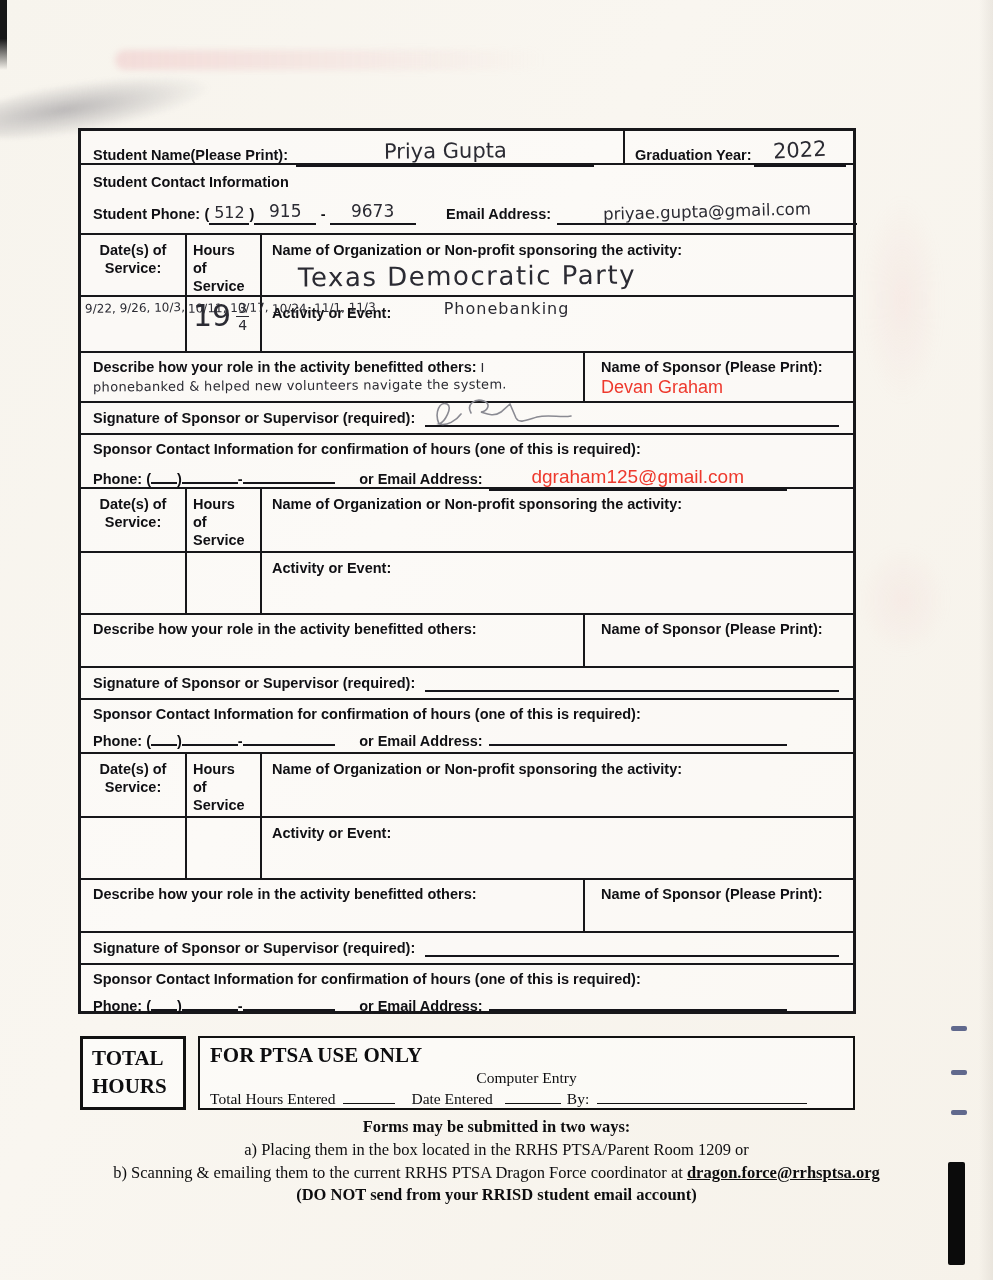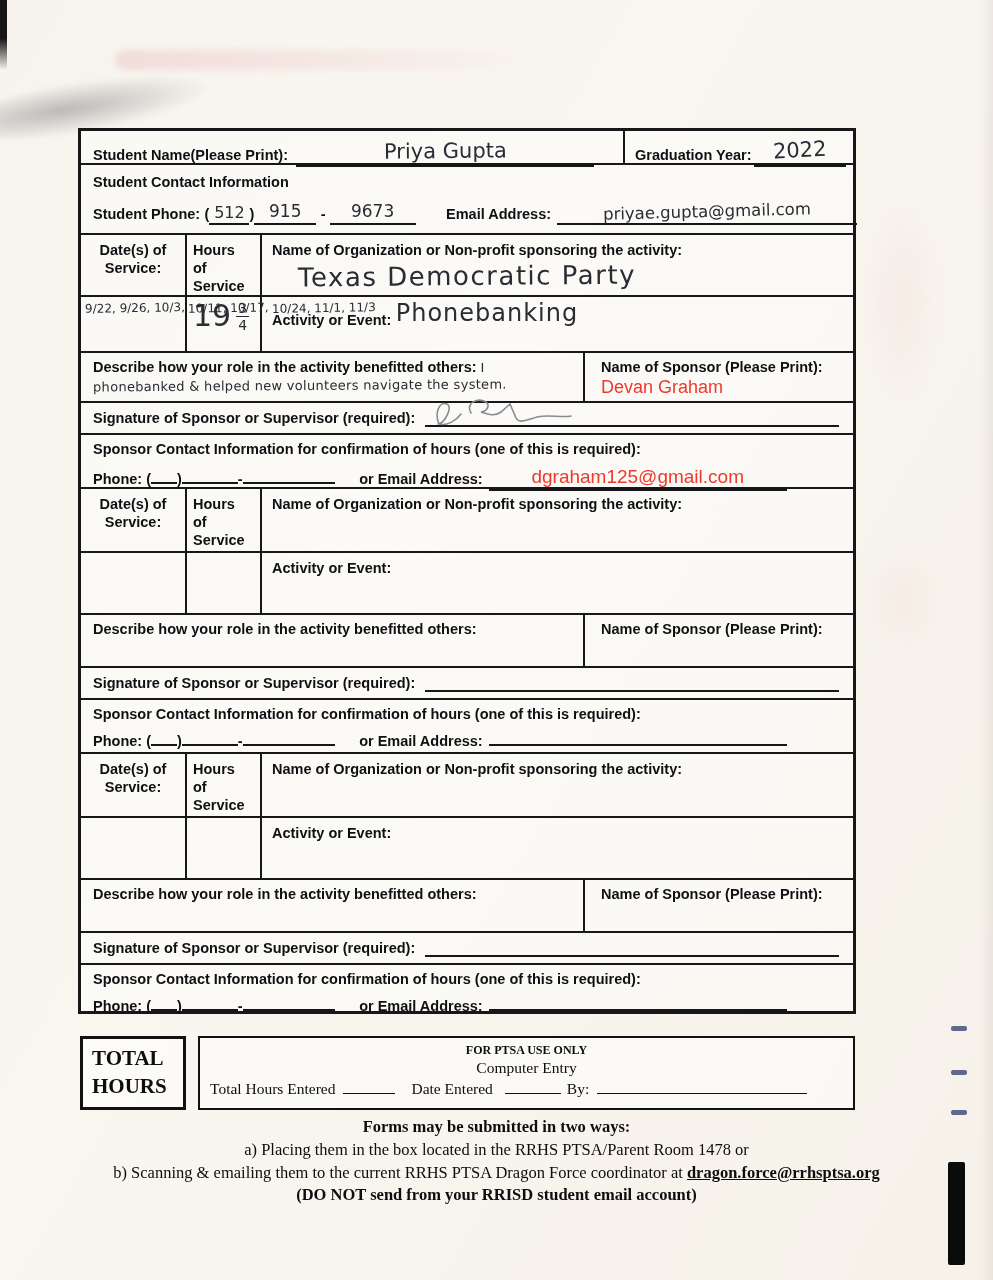--- a/index.html
+++ b/index.html
@@ -68,21 +68,21 @@
   .c-dates { width:106px; border-right:2px solid #17171a; padding:6px 4px; text-align:center; }
   .c-hours { width:75px;  border-right:2px solid #17171a; padding:6px 6px; }
   .c-org   { flex:1; padding:6px 10px; }
   .svc-head { height:62px; }
   .svc-act  { height:56px; }
   .b2 .svc-head,.b3 .svc-head { height:64px; }
   .b2 .svc-act,.b3 .svc-act  { height:62px; }
 
   .org-val { font-size:26px; letter-spacing:1.5px; margin:2px 0 0 26px; transform:rotate(-.5deg); }
   .act-lbl { font-size:14.5px; }
-  .act-val { font-size:24px; letter-spacing:1px; position:relative; top:-4px; }
+  .act-val { font-size:16px; letter-spacing:1px; margin-left:48px; position:relative; top:-4px; }
 
   .dates-val { font-size:12px; line-height:1.2; text-align:left; padding:4px 2px 0 4px; white-space:nowrap; }
   .dates-val .hand { transform:rotate(-1deg); }
   .hours-val { display:flex; align-items:flex-start; padding-top:4px; }
   .hw { font-size:30px; line-height:1; }
   .frac { display:inline-block; margin-left:5px; text-align:center; font-size:14px; line-height:1; }
   .frac .num { display:block; border-bottom:1.5px solid #2b2b33; padding:0 2px 1px; }
   .frac .den { display:block; padding-top:1px; }
 
   .svc-desc { height:50px; display:flex; }
@@ -105,21 +105,21 @@
   .c4 .red { font-size:19px; position:relative; top:-1px; }
   .or-email { margin-left:20px; }
 
   
   .total-box { position:absolute; left:80px; top:1036px; width:106px; height:74px;
                border:3px solid #111; padding:5px 0 0 9px; background:rgba(255,255,255,.5);
                font-family:"Liberation Serif",serif; font-weight:700; font-size:21px; line-height:1.35; color:#0d0d0f; }
   .ptsa-box { position:absolute; left:198px; top:1036px; width:657px; height:74px;
               border:2.5px solid #111; padding:5px 10px 0 10px; background:rgba(255,255,255,.5);
               font-family:"Liberation Serif",serif; color:#0d0d0f; }
-  .ptsa-box .t1 { text-align:center; font-weight:700; font-size:12px; }
+  .ptsa-box .t1 { text-align:left; font-weight:700; font-size:21px; }
   .ptsa-box .t2 { text-align:center; font-size:15.5px; margin-top:1px; }
   .ptsa-box .t3 { font-size:15.5px; margin-top:3px; white-space:nowrap; }
   .pb { display:inline-block; border-bottom:1.5px solid #111; }
   .pb1 { width:52px; margin:0 16px 0 8px; } .pb2 { width:56px; margin:0 6px 0 12px; } .pb3 { width:210px; margin-left:8px; }
 
   .footer { position:absolute; left:0; top:1116px; width:993px; text-align:center;
             font-family:Liberation Serif, serif; font-size:16.5px; color:#0d0d0f; line-height:1.38; }
   .footer .b { font-weight:700; }
   .footer .em { font-weight:700; text-decoration:underline; }
 </style>
@@ -329,18 +329,18 @@
   <div class="ptsa-box">
     <div class="t1">FOR PTSA USE ONLY</div>
     <div class="t2">Computer Entry</div>
     <div class="t3">
       <span>Total Hours Entered</span><span class="pb pb1"></span><span>Date Entered</span><span class="pb pb2"></span><span>By:</span><span class="pb pb3"></span>
     </div>
   </div>
 
   <div class="footer">
     <div class="b">Forms may be submitted in two ways:</div>
-    <div>a) Placing them in the box located in the RRHS PTSA/Parent Room 1478 or</div>
+    <div>a) Placing them in the box located in the RRHS PTSA/Parent Room 1209 or</div>
     <div><span>b) Scanning &amp; emailing them to the current RRHS PTSA Dragon Force coordinator at </span><span class="em">dragon.force@rrhsptsa.org</span></div>
     <div class="b">(DO NOT send from your RRISD student email account)</div>
   </div>
 
 </div>
 
 </body></html>

